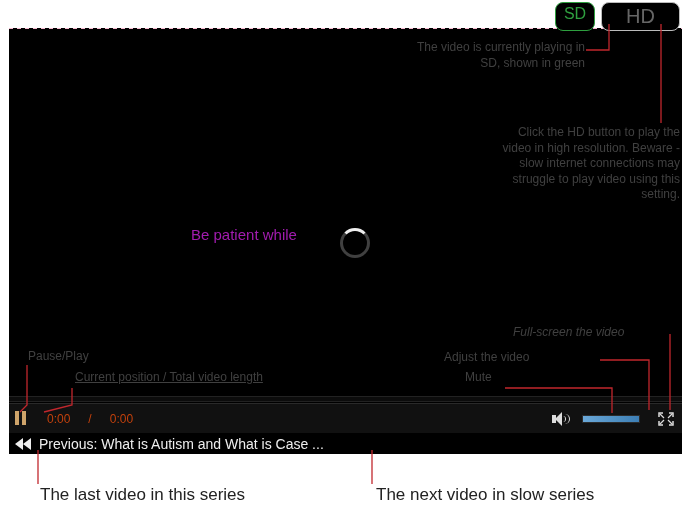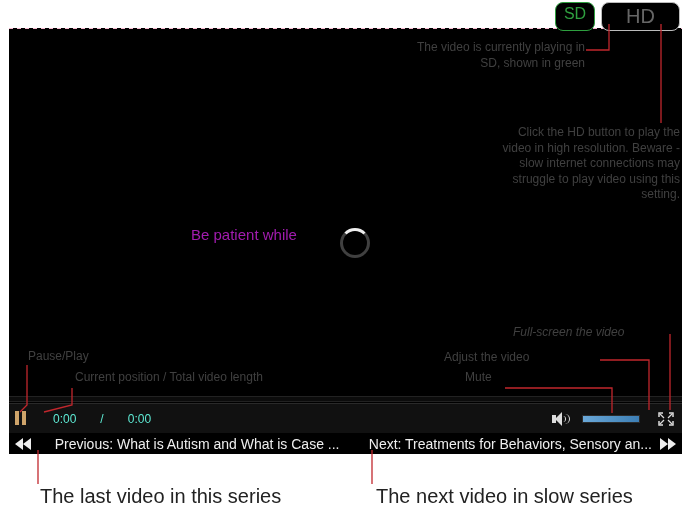--- a/index.html
+++ b/index.html
@@ -66,21 +66,21 @@
   .ann {
     position: absolute;
     color: #404040;
     font-size: 12px;
     line-height: 1.3;
     text-align: right;
   }
   .ann.sd-note { left: 405px; top: 40px; width: 180px; }
   .ann.hd-note { left: 500px; top: 125px; width: 180px; }
   .ann.pp { left: 28px; top: 349px; }
-  .ann.pos { left: 75px; top: 370px; }
+  .ann.pos { left: 75px; top: 370px; text-decoration: underline; }
   .ann.fs { left: 513px; top: 325px; font-style: italic; }
   .ann.vol { left: 444px; top: 350px; }
   .ann.mute { left: 465px; top: 370px; }
 
   .controls {
     position: absolute;
     left: 9px;
     top: 403px;
     width: 673px;
     height: 30px;
@@ -107,21 +107,21 @@
     width: 14px;
     height: 16px;
     display: flex;
     gap: 3px;
   }
   .play-btn span {
     width: 4px;
     height: 14px;
     background: #cfa46a;
   }
-  .timecode { margin-left: 16px; color: #5eead4; font-size: 12px;}
+  .timecode { margin-left: 10px; color: #c2410c; font-size: 12px;}
   .spacer { flex: 1; }
   .spk {
     width: 16px; height: 14px; position: relative; margin-right: 6px;
   }
   .spk::before {
     content: ""; position: absolute; left: 0; top: 3px; width: 4px; height: 8px; background: #ddd;
   }
   .spk::after {
     content: ""; position: absolute; left: 3px; top: 0; width: 0; height: 0;
     border-top: 7px solid transparent; border-bottom: 7px solid transparent; border-right: 7px solid #ddd;
@@ -160,30 +160,29 @@
     font-size: 14px;
   }
   .nav-half {
     flex: 1;
     display: flex;
     align-items: center;
     gap: 8px;
     padding: 0 6px;
     overflow: hidden;
     white-space: nowrap;
-    justify-content: space-between;
   }
   .nav-half.right { justify-content: flex-end; }
   .nav-half span.label { overflow: hidden; text-overflow: ellipsis; }
   .skip-icon { width: 16px; height: 12px; }
 
   .ann-below {
     position: absolute;
     color: #222;
-    font-size: 20px;
+    font-size: 17px;
   }
   .ann-below.prev { left: 40px; top: 485px; }
   .ann-below.next { left: 376px; top: 485px; }
 
   .leader {
     position: absolute;
     stroke: #c1272d;
     fill: none;
     stroke-width: 1.3;
   }
@@ -235,26 +234,20 @@
   </div>
 </div>
 
 <div class="navbar">
   <div class="nav-half">
     <svg class="skip-icon" viewBox="0 0 16 12">
       <path d="M8 0 L0 6 L8 12 Z M16 0 L8 6 L16 12 Z" fill="#eee"></path>
     </svg>
     <span class="label">Previous: What is Autism and What is Case ...</span>
   </div>
-  <div class="nav-half right">
-    <span class="label">Next: Treatments for Behaviors, Sensory an...</span>
-    <svg class="skip-icon" viewBox="0 0 16 12">
-      <path d="M0 0 L8 6 L0 12 Z M8 0 L16 6 L8 12 Z" fill="#eee"></path>
-    </svg>
-  </div>
 </div>
 
 <div class="ann-below prev">The last video in this series</div>
 <div class="ann-below next">The next video in slow series</div>
 
 <svg class="leader" style="left:0;top:0" width="692" height="511">
 
   <path d="M586 50 L609 50 L609 24"></path>
 
   <path d="M661 123 L661 24"></path>

